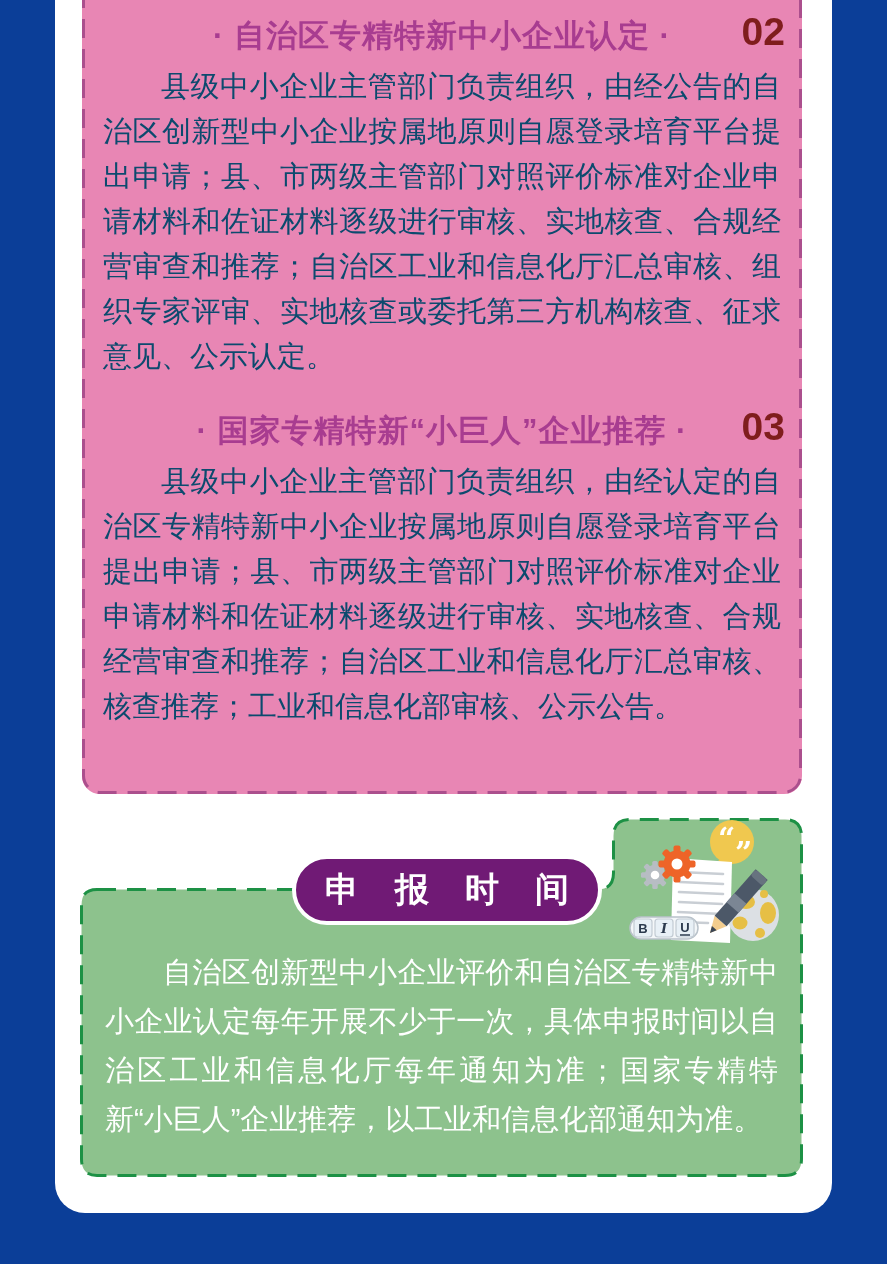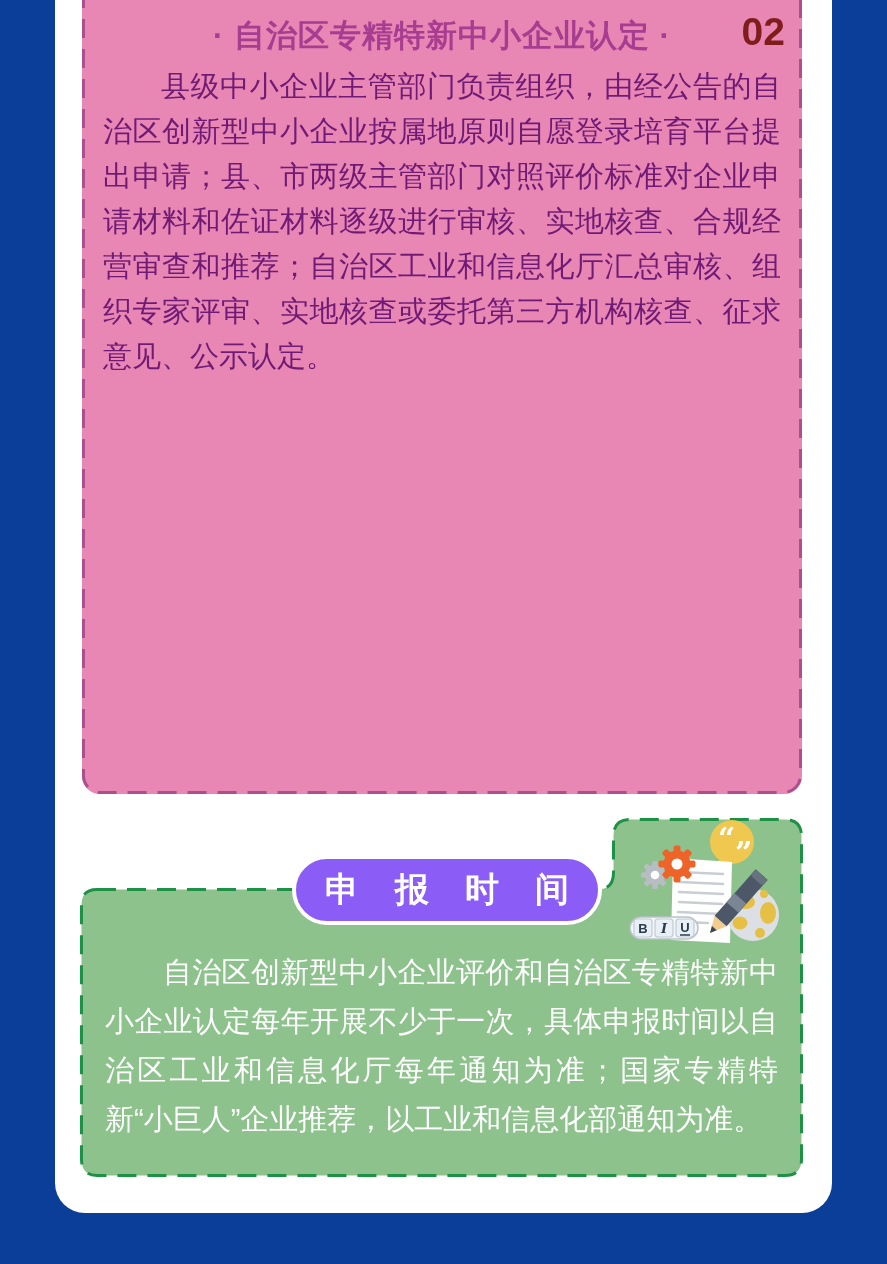--- a/index.html
+++ b/index.html
@@ -25,38 +25,38 @@
   .sec-head { position:relative; height:44px; margin-bottom:6px; }
   .sec-title {
     margin:0; font-size:31px; font-weight:bold; color:#a83c90;
     text-align:center; line-height:44px; letter-spacing:1px;
   }
   .sec-num {
     position:absolute; right:-4px; top:-6px;
     font-size:39px; font-weight:bold; color:#7f1d1d; line-height:48px;
   }
   .sec-body {
-    margin:0; font-size:29px; line-height:45px; color:#701a75;
+    margin:0; font-size:29px; line-height:45px; color:#0c4a6e;
     text-align:justify; text-indent:2em;
   }
   .sec + .sec { margin-top:30px; }
   
   .green-panel {
     position:absolute; left:25px; top:858px; width:723px; height:359px;
   }
   .green-shape { position:absolute; left:0; top:0; }
   .green-body {
     position:absolute; left:3px; right:3px; top:70px;
     padding:60px 22px 0; box-sizing:border-box;
     margin:0; font-size:29px; line-height:49px; color:#ffffff;
     text-align:justify; text-indent:2em; z-index:2;
   }
   .pill {
     position:absolute; left:212px; top:37px; width:302px; height:62px;
-    background:#8b5cf6; border:4px solid #ffffff; border-radius:36px;
+    background:#701a75; border:4px solid #ffffff; border-radius:36px;
     display:flex; align-items:center; justify-content:center; z-index:4;
   }
   .pill-label {
     font-size:34px; font-weight:bold; color:#ffffff;
     letter-spacing:36px; margin-right:-36px; white-space:nowrap;
   }
   .icon-svg { position:absolute; left:533px; top:0; z-index:3; }
 </style>
 </head>
 <body>
@@ -71,20 +71,27 @@
       <div class="pink-content">
 
         <div class="sec">
           <div class="sec-head">
             <h2 class="sec-title">· 自治区专精特新中小企业认定 ·</h2>
             <span class="sec-num">02</span>
           </div>
           <p class="sec-body">县级中小企业主管部门负责组织，由经公告的自治区创新型中小企业按属地原则自愿登录培育平台提出申请；县、市两级主管部门对照评价标准对企业申请材料和佐证材料逐级进行审核、实地核查、合规经营审查和推荐；自治区工业和信息化厅汇总审核、组织专家评审、实地核查或委托第三方机构核查、征求意见、公示认定。</p>
         </div>
 
+        <div class="sec">
+          <div class="sec-head">
+            <h2 class="sec-title">· 国家专精特新“小巨人”企业推荐 ·</h2>
+            <span class="sec-num">03</span>
+          </div>
+          <p class="sec-body">县级中小企业主管部门负责组织，由经认定的自治区专精特新中小企业按属地原则自愿登录培育平台提出申请；县、市两级主管部门对照评价标准对企业申请材料和佐证材料逐级进行审核、实地核查、合规经营审查和推荐；自治区工业和信息化厅汇总审核、核查推荐；工业和信息化部审核、公示公告。</p>
+        </div>
 
       </div>
     </div>
 
     <div class="green-panel">
       <svg class="green-shape" width="723" height="359" viewBox="0 0 723 359">
         <path d="M 17 71.5
                  L 517 71.5
                  Q 533.5 71.5 533.5 55
                  L 533.5 18

